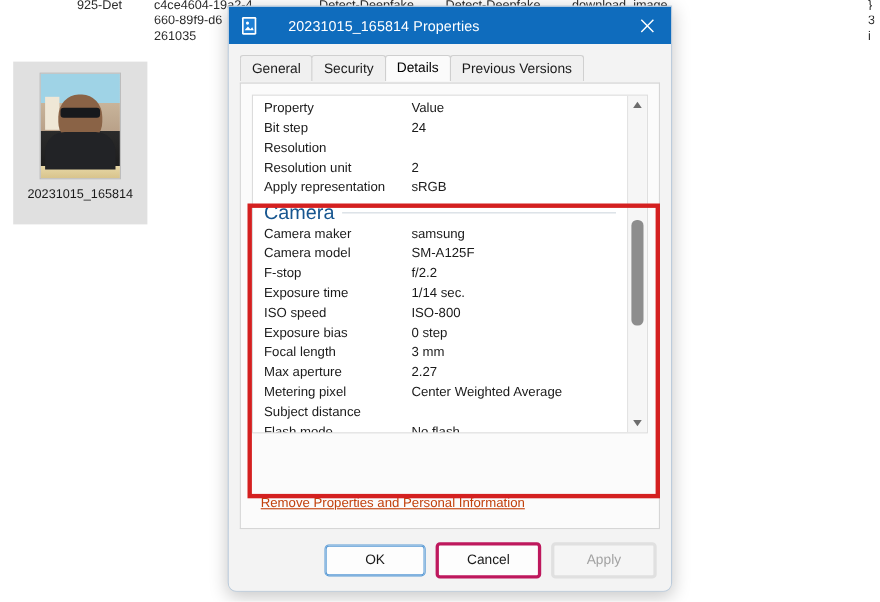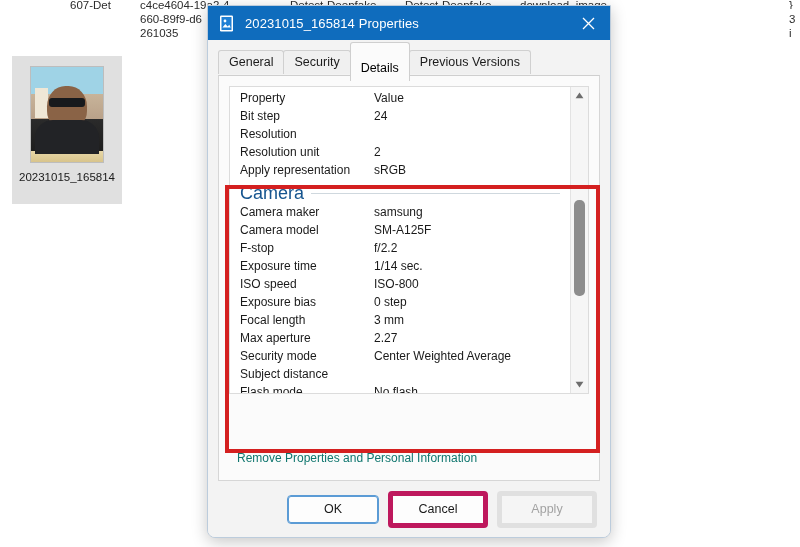--- a/index.html
+++ b/index.html
@@ -32,21 +32,21 @@
   .bg-clip-top {
     
     height: 9px;
     line-height: 11px;
   }
 
   #file-tile {
     position: absolute;
     left: 12px;
     top: 56px;
-    width: 110px;
+    width: 122px;
     height: 148px;
     background: #e0e0e0;
     display: flex;
     flex-direction: column;
     align-items: center;
     padding-top: 10px;
     box-sizing: border-box;
   }
   #thumb {
     width: 72px;
@@ -138,20 +138,21 @@
     margin-right: 9px;
     flex: 0 0 auto;
   }
   #title-text {
     color: #ffffff;
     font-size: 13px;
     letter-spacing: .1px;
     flex: 1 1 auto;
     white-space: nowrap;
     overflow: hidden;
+    margin-left: 17px;
   }
   #close-btn {
     width: 44px;
     height: 34px;
     display: flex;
     align-items: center;
     justify-content: center;
     flex: 0 0 auto;
     cursor: default;
   }
@@ -176,21 +177,21 @@
     background: #f0f0f0;
     border-radius: 3px 3px 0 0;
     margin-right: -1px;
     position: relative;
     white-space: nowrap;
     cursor: default;
   }
   .tab.active {
     background: #fbfbfb;
     color: #000;
-    padding-top: 18px;
+    padding-top: 3px;
     padding-bottom: 6px;
     z-index: 3;
     border-color: #cfcfcf;
   }
 
   #tabpanel {
     flex: 1 1 auto;
     margin: 0 10px 0 10px;
     border: 1px solid #d6d6d6;
     border-top: 1px solid #cfcfcf;
@@ -285,21 +286,22 @@
     background: #8d8d8d;
     border-radius: 5px;
   }
 
   #link-area {
     flex: 0 0 auto;
     padding: 14px 0 14px 18px;
   }
   #remove-link {
     font-size: 12px;
-    color: #0f766e;
+    color: #c2410c;
+    text-decoration: underline;
     cursor: pointer;
   }
 
   #buttonbar {
     flex: 0 0 auto;
     height: 56px;
     display: flex;
     align-items: center;
     justify-content: flex-end;
     padding-right: 13px;
@@ -307,21 +309,21 @@
     background: #f3f3f3;
     padding-left: 30px;
   }
   .dlg-btn {
     width: 90px;
     height: 27px;
     font-size: 12.5px;
     font-family: "Liberation Sans", sans-serif;
     color: #1a1a1a;
     background: #fdfdfd;
-    border: 5px solid #be185d;
+    border: 3px solid #be185d;
     border-radius: 4px;
     cursor: default;
     display: flex;
     align-items: center;
     justify-content: center;
   }
   .dlg-btn.default {
     border: 1px solid #5b9bd5;
     box-shadow: 0 0 0 1px #5b9bd5 inset;
   }
@@ -343,21 +345,21 @@
     pointer-events: none;
     z-index: 50;
   }
 </style>
 </head>
 <body>
 
 <div id="desktop">
 
   <div id="bg-labels">
-      <div class="bg-text bg-clip-top" style="left: 70px; top: 0px;">607-Det</div>
+      <div class="bg-text bg-clip-top" style="left: 70px; top: 0px;">925-Det</div>
       <div class="bg-text bg-clip-top" style="left: 140px; top: 0px;">c4ce4604-19a2-4</div>
       <div class="bg-text bg-clip-top" style="left: 140px; top: 14px;">660-89f9-d6</div>
       <div class="bg-text bg-clip-top" style="left: 140px; top: 28px;">261035</div>
       <div class="bg-text bg-clip-top" style="left: 290px; top: 0px;">Detect-Deepfake</div>
       <div class="bg-text bg-clip-top" style="left: 405px; top: 0px;">Detect-Deepfake</div>
       <div class="bg-text bg-clip-top" style="left: 520px; top: 0px;">download_image</div>
       <div class="bg-text bg-clip-top" style="left: 789px; top: 0px;">}</div>
       <div class="bg-text bg-clip-top" style="left: 789px; top: 14px;">3</div>
       <div class="bg-text bg-clip-top" style="left: 789px; top: 28px;">i</div>
     </div>
@@ -460,21 +462,21 @@
             </div>
             <div class="prop-row">
               <span class="prop-name">Focal length</span>
               <span class="prop-value">3 mm</span>
             </div>
             <div class="prop-row">
               <span class="prop-name">Max aperture</span>
               <span class="prop-value">2.27</span>
             </div>
             <div class="prop-row">
-              <span class="prop-name">Security mode</span>
+              <span class="prop-name">Metering pixel</span>
               <span class="prop-value">Center Weighted Average</span>
             </div>
             <div class="prop-row">
               <span class="prop-name">Subject distance</span>
               <span class="prop-value"></span>
             </div>
             <div class="prop-row">
               <span class="prop-name">Flash mode</span>
               <span class="prop-value">No flash</span>
             </div>

